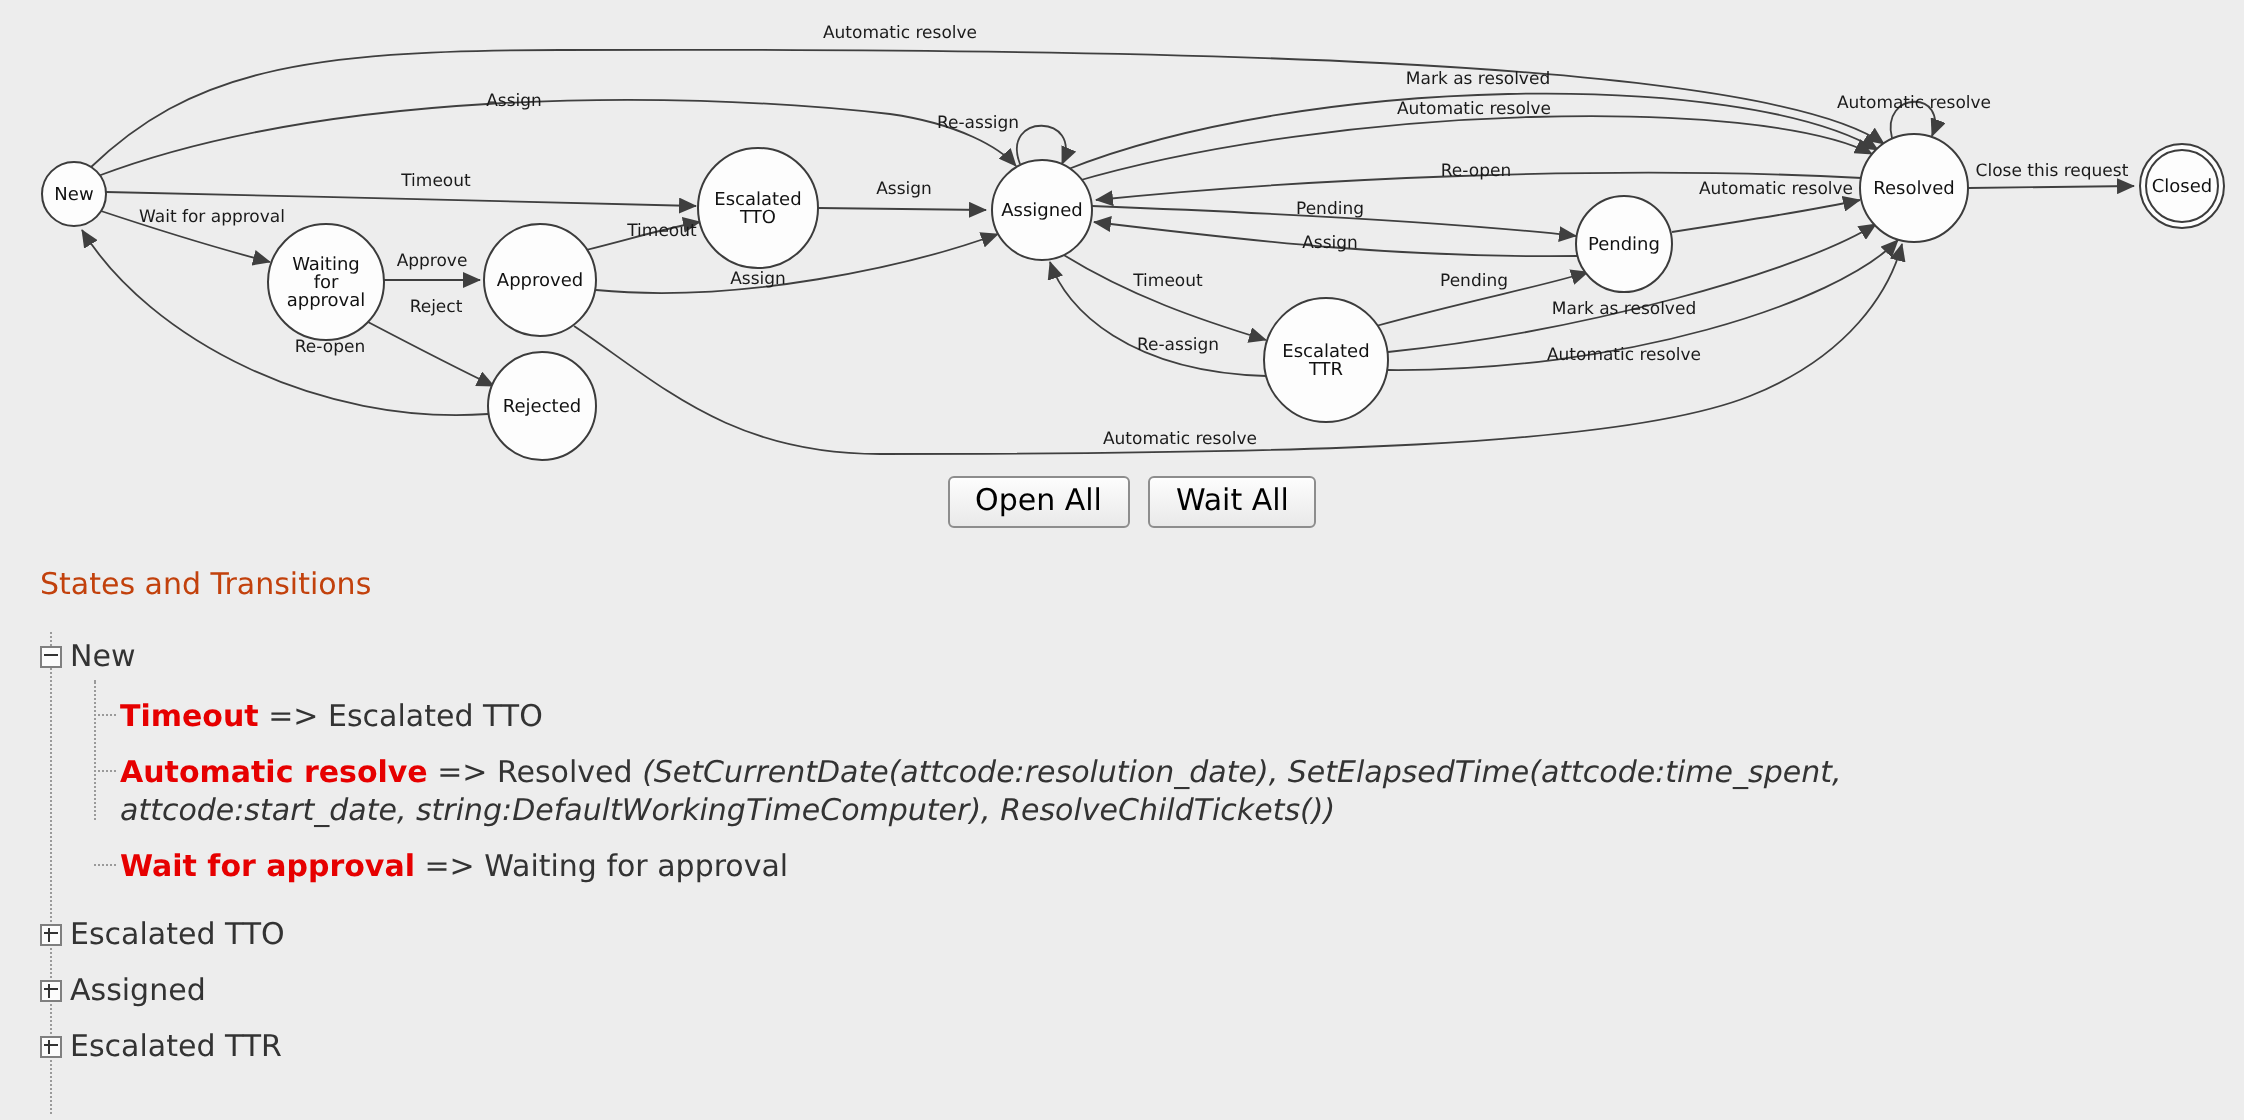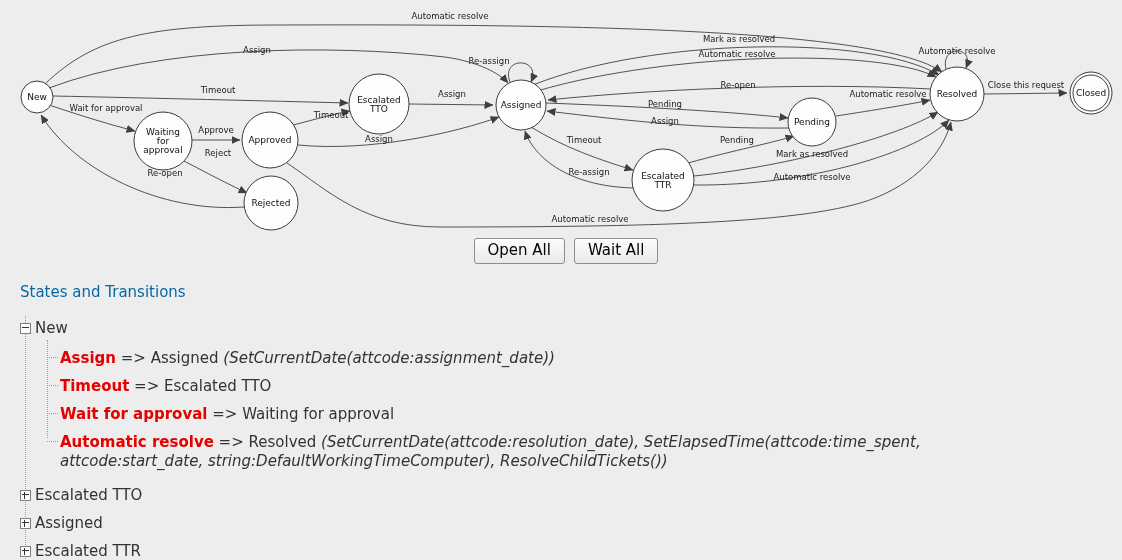--- a/index.html
+++ b/index.html
@@ -16,21 +16,21 @@
   .btn{
     font-family:"DejaVu Sans","Liberation Sans",sans-serif;
     font-size:15px;color:#000;
     padding:1px 13px 3px;
     background:linear-gradient(#fdfdfd,#e9e9e9);
     border:1px solid #8d8d8d;border-radius:3px;
     box-shadow:inset 0 1px 0 #ffffff;
     cursor:pointer;line-height:20px;
   }
 
-  .section-title{margin:19px 0 0 20px;font-size:15px;color:#0369a1;}
+  .section-title{margin:19px 0 0 20px;font-size:15px;color:#c2410c;}
 
   .tree{position:relative;margin:13px 0 0 20px;font-size:15px;width:1020px;color:#333;}
   .tree::before{
     content:"";position:absolute;left:5px;top:2px;bottom:-20px;
     width:0;border-left:1px dotted #9a9a9a;
   }
   .troot{position:relative;display:flex;align-items:center;gap:4px;padding:4px 0;line-height:20px;}
   .toggle{
     position:relative;width:9px;height:9px;flex:0 0 auto;
     border:1px solid #7f7f7f;background:#fcfcfc;display:inline-block;
@@ -156,24 +156,23 @@
   </div>
 
   <div class="section-title">States and Transitions</div>
 
   <div class="tree" id="tree">
       <div class="troot">
         <span class="toggle minus"></span>
         <span>New</span>
       </div>
       <div class="kids">
-        <div class="kid"><span class="tname">Assign</span><span> =&gt; Assigned </span><i>(SetCurrentDate(attcode:assignment_date))</i></div>
         <div class="kid"><span class="tname">Timeout</span><span> =&gt; Escalated TTO</span></div>
+        <div class="kid"><span class="tname">Automatic resolve</span><span> =&gt; Resolved </span><i>(SetCurrentDate(attcode:resolution_date), SetElapsedTime(attcode:time_spent, attcode:start_date, string:DefaultWorkingTimeComputer), ResolveChildTickets())</i></div>
         <div class="kid"><span class="tname">Wait for approval</span><span> =&gt; Waiting for approval</span></div>
-        <div class="kid"><span class="tname">Automatic resolve</span><span> =&gt; Resolved </span><i>(SetCurrentDate(attcode:resolution_date), SetElapsedTime(attcode:time_spent, attcode:start_date, string:DefaultWorkingTimeComputer), ResolveChildTickets())</i></div>
       </div>
       <div class="troot">
         <span class="toggle plus"></span>
         <span>Escalated TTO</span>
       </div>
       <div class="troot">
         <span class="toggle plus"></span>
         <span>Assigned</span>
       </div>
       <div class="troot">

